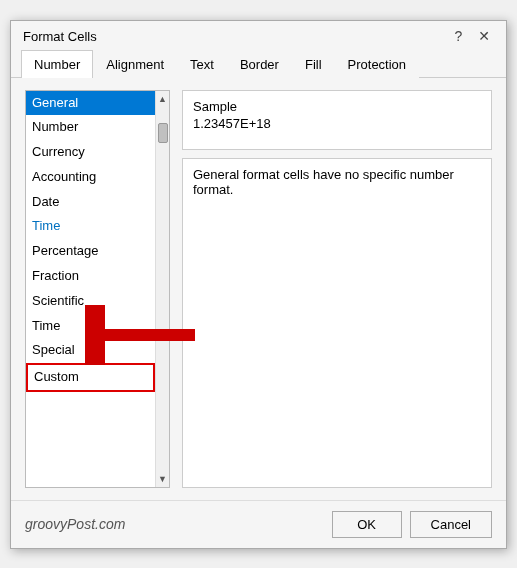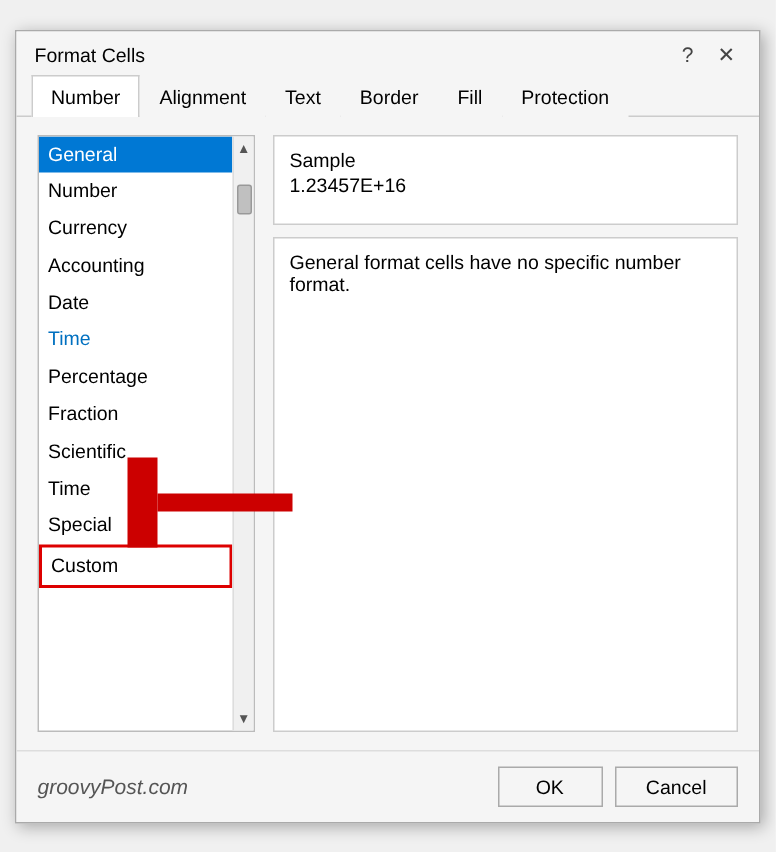--- a/index.html
+++ b/index.html
@@ -266,21 +266,21 @@
             </marker>
           </defs>
 
           <line x1="110" y1="30" x2="20" y2="30" stroke="#cc0000" stroke-width="12" marker-end="url(#arrowhead)"></line>
         </svg>
       </div>
 
       <div class="right-panel">
         <div class="sample-box">
           <div class="sample-label">Sample</div>
-          <div class="sample-value">1.23457E+16</div>
+          <div class="sample-value">1.23457E+18</div>
         </div>
         <div class="description-box">
           <span class="description-text">General format cells have no specific number format.</span>
         </div>
       </div>
     </div>
   </div>
 
   <div class="footer">
     <span class="footer-brand">groovyPost.com</span>

